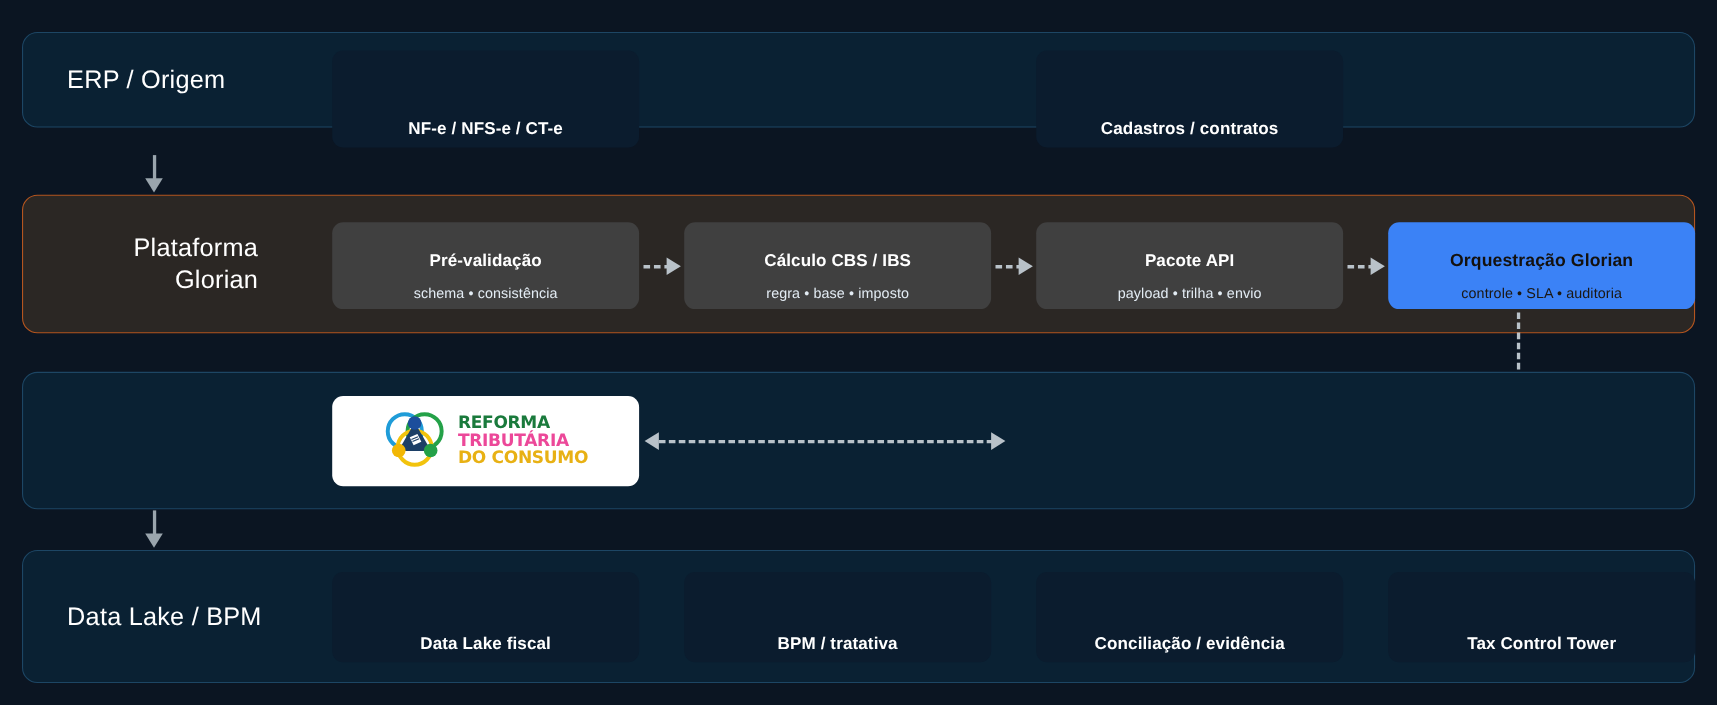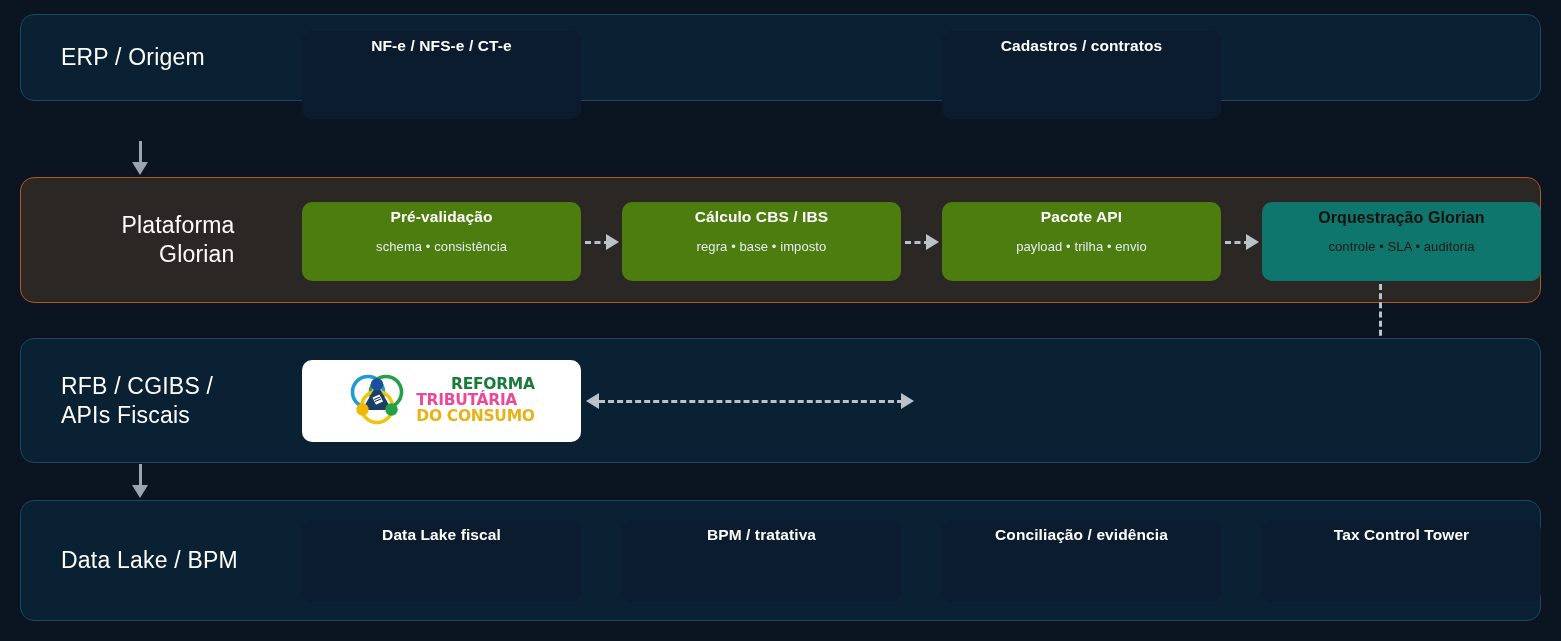--- a/index.html
+++ b/index.html
@@ -25,21 +25,21 @@
   
   .row {
     position: absolute;
     left: 20px;
     width: 1521px;
     box-sizing: border-box;
     border-radius: 14px;
     background: #0a2133;
     border: 1px solid #1d4664;
   }
-  .row.row-erp      { top: 14px;  height: 87px; text-decoration: underline; }
+  .row.row-erp      { top: 29px;  height: 87px; text-decoration: underline; }
   .row.row-glorian  { top: 177px; height: 126px; background: #2b2724; border: 1px solid #b4551f; }
   .row.row-rfb      { top: 338px; height: 125px; }
   .row.row-datalake { top: 500px; height: 121px; }
 
   .row-label {
     position: absolute;
     left: 40px;
     top: 0;
     height: 100%;
     width: 230px;
@@ -62,42 +62,42 @@
 
   
   .card {
     position: absolute;
     box-sizing: border-box;
     border-radius: 10px;
     background: #0b1c2e;
     display: flex;
     flex-direction: column;
     align-items: center;
-    justify-content: flex-start;
+    justify-content: flex-end;
     text-align: center;
     padding: 6px 10px;
   }
-  .row-glorian .card { background: #4d7c0f; }
+  .row-glorian .card { background: #404040; }
   .card .c-title {
     color: #ffffff;
     font-size: 15.5px;
     font-weight: 700;
     letter-spacing: 0.1px;
     line-height: 1.2;
   }
   .card .c-sub {
     color: #e3ecf4;
     font-size: 13px;
     font-weight: 400;
     margin-top: 12px;
     letter-spacing: 0.1px;
     line-height: 1.2;
   }
   .card.accent {
-    background: #0f766e;
+    background: #3b82f6;
   }
   .card.accent .c-title { color: #14110e; font-size: 16px; }
   .card.accent .c-sub   { color: #1b1712; }
 
   .card.logo-card {
     background: #ffffff;
     padding: 0;
     justify-content: center;
   }
 
@@ -123,21 +123,21 @@
   }
   .logo-mark { flex: 0 0 auto; }
   .logo-text {
     font-family: "DejaVu Sans", sans-serif;
     font-weight: 700;
     font-size: 15.5px;
     line-height: 1.02;
     letter-spacing: -0.3px;
     text-align: left;
   }
-  .lt1 { color: #1a7a3c; text-align: right; }
+  .lt1 { color: #1a7a3c; }
   .lt2 { color: #ec4899; }
   .lt3 { color: #e8b114; }
 
   
   .conn { position: absolute; }
 
   .vline {
     position: absolute;
     width: 3px;
     background: #9aa5ad;
@@ -231,22 +231,20 @@
     </div>
   </div>
 
   <div class="conn">
     <div class="vdash" style="left:1379px; top:284px; height:116px;"></div>
     <div class="hdash" style="left:1216px; top:399px; width:166px;"></div>
     <div class="head-l" style="left:1203px; top:392px;"></div>
   </div>
 
   <div class="row row-rfb">
-    <div class="row-label">RFB / CGIBS /
-APIs Fiscais</div>
 
     <div class="card col1 logo-card">
       <div class="logo-wrap">
         <div class="logo-mark">
           <svg width="58" height="56" viewBox="0 0 58 56" xmlns="http://www.w3.org/2000/svg">
 
             <circle cx="20" cy="21" r="15.5" fill="none" stroke="#1f9cd8" stroke-width="3.6"></circle>
             <circle cx="38" cy="21" r="15.5" fill="none" stroke="#24a148" stroke-width="3.6"></circle>
             <circle cx="29" cy="36" r="15.5" fill="none" stroke="#f2c30d" stroke-width="3.6"></circle>
 

